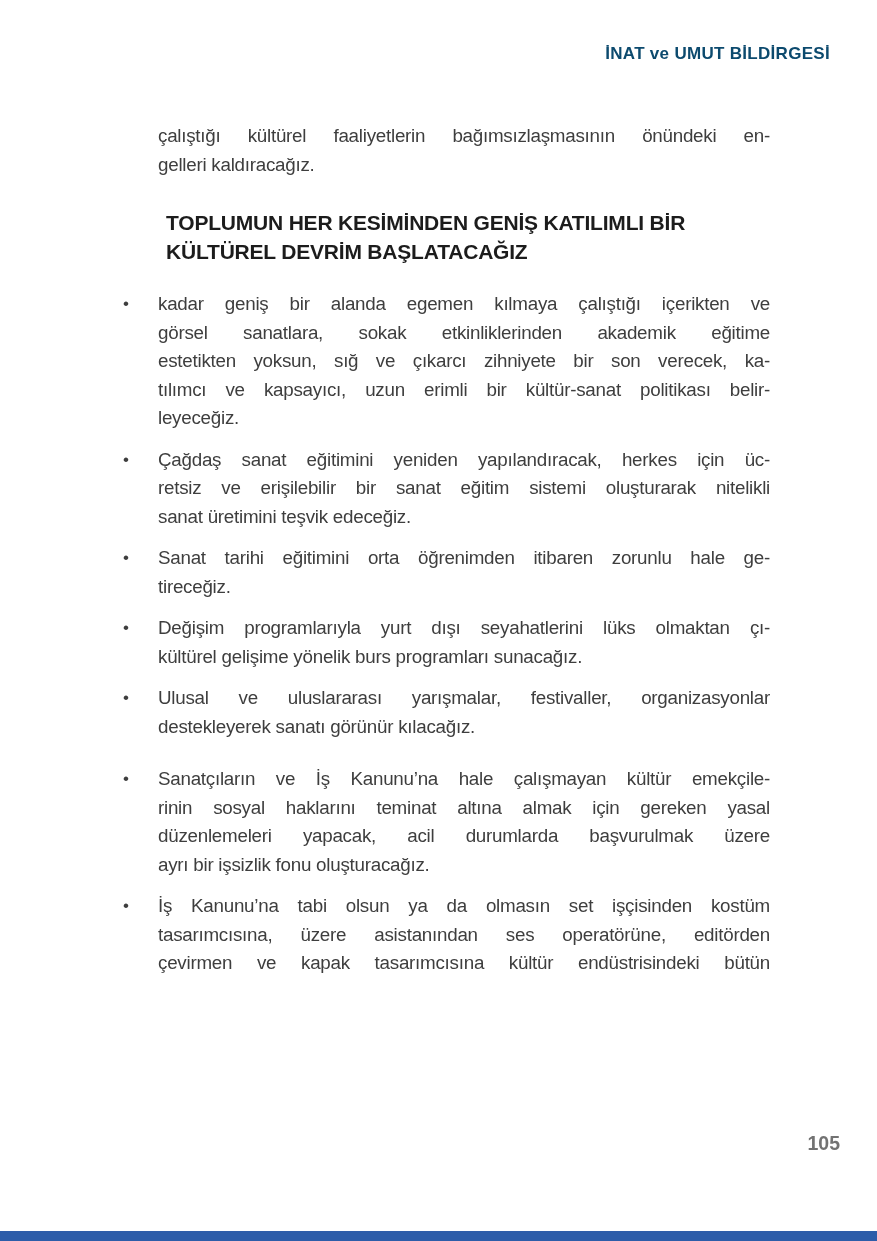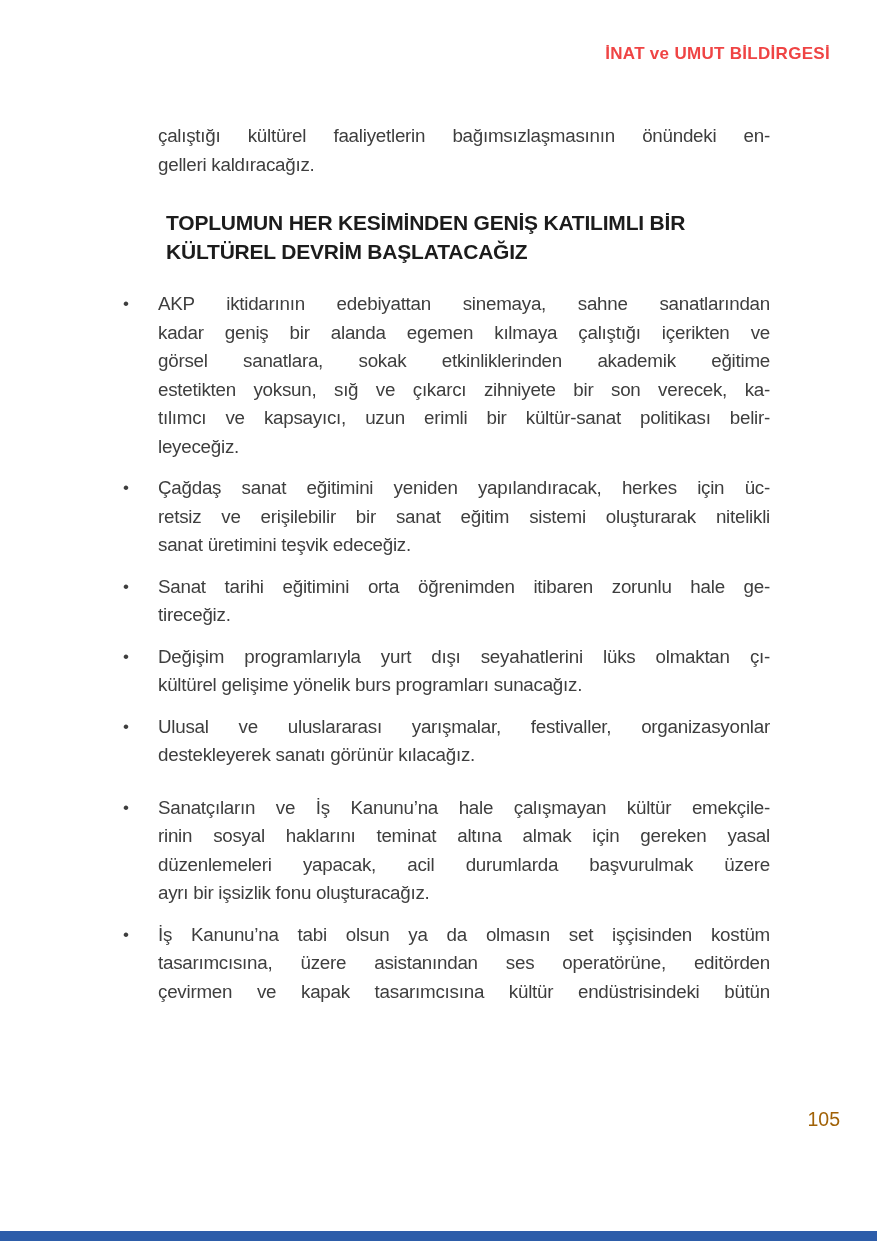--- a/index.html
+++ b/index.html
@@ -10,21 +10,21 @@
     background: #ffffff;
     overflow: hidden;
     font-family: "Liberation Sans", "DejaVu Sans", sans-serif;
   }
   .doc-header {
     margin: 44px 47px 12px 0;
     text-align: right;
     font-size: 17px;
     font-weight: bold;
     letter-spacing: 0.3px;
-    color: #ef4444;
+    color: #0c4a6e;
   }
   .content {
     margin: 0 107px 0 158px;
     color: #3e3e3e;
     font-size: 18.8px;
     letter-spacing: -0.25px;
     line-height: 28.5px;
   }
   .intro { margin-top: 58px; }
   .jline { text-align: justify; text-align-last: justify; white-space: nowrap; }
@@ -53,26 +53,26 @@
     position: absolute;
     left: -35px;
     top: 0;
     line-height: 28.5px;
     font-size: 17px;
     color: #3e3e3e;
   }
   .sec2-heading { margin-top: 17px; }
   .page-number {
     position: absolute;
-    top: 1108px;
+    top: 1132px;
     right: 37px;
     font-size: 19.5px;
-    font-weight: normal;
+    font-weight: bold;
     letter-spacing: 0px;
-    color: #a16207;
+    color: #737373;
   }
   .bottom-bar {
     position: absolute;
     left: 0;
     bottom: 0;
     width: 100%;
     height: 10px;
     background: #2d5da9;
   }
 </style>
@@ -92,21 +92,20 @@
         <div class="jline">gelleri kaldıracağız.</div>
       </div>
 
     <h2 class="section-heading">TOPLUMUN HER KESİMİNDEN GENİŞ KATILIMLI BİR
 KÜLTÜREL DEVRİM BAŞLATACAĞIZ</h2>
 
     <ul class="bullet-list">
       <li>
         <span class="dot">•</span>
         <div>
-            <div class="jline">AKP iktidarının edebiyattan sinemaya, sahne sanatlarından</div>
             <div class="jline">kadar geniş bir alanda egemen kılmaya çalıştığı içerikten ve</div>
             <div class="jline">görsel sanatlara, sokak etkinliklerinden akademik eğitime</div>
             <div class="jline">estetikten yoksun, sığ ve çıkarcı zihniyete bir son verecek, ka-</div>
             <div class="jline">tılımcı ve kapsayıcı, uzun erimli bir kültür-sanat politikası belir-</div>
             <div class="jline">leyeceğiz.</div>
           </div>
       </li>
       <li>
         <span class="dot">•</span>
         <div>

